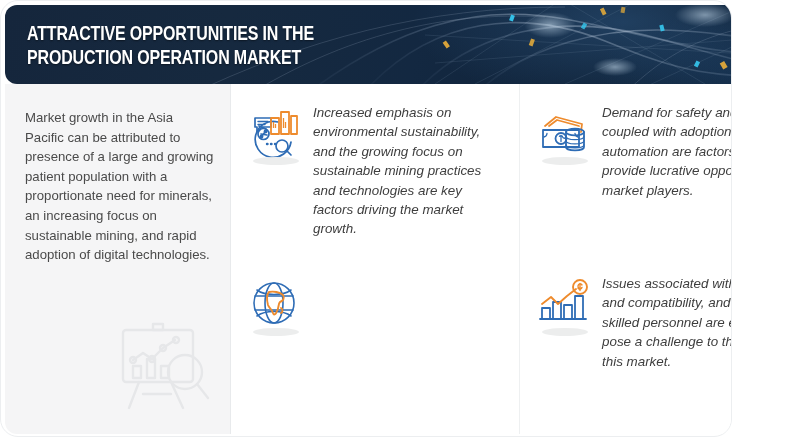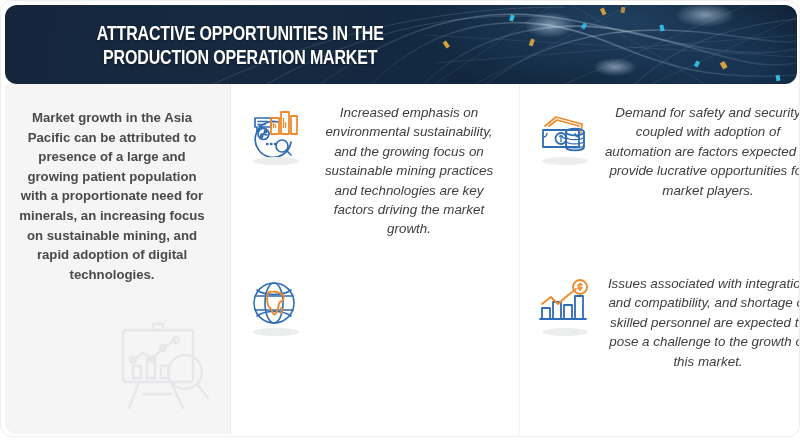--- a/index.html
+++ b/index.html
@@ -6,26 +6,25 @@
   html, body {
     width: 800px; height: 447px;
     background: #ffffff;
     font-family: "Liberation Sans", sans-serif;
     overflow: hidden;
   }
 
   #card {
     position: absolute;
     left: 0; top: 0;
-    width: 800px; height: 437px;
-    border-radius: 12px;
+    width: 732px; height: 437px;
+    border-radius: 18px;
     overflow: hidden;
     background: #ffffff;
     border: 1px solid #eceef0;
-    text-align: center;
   }
 
   
   #header {
     position: absolute;
     left: 4px; top: 4px;
     width: 792px; height: 79px;
     border-radius: 12px;
     overflow: hidden;
     background:
@@ -62,26 +61,25 @@
   #region-panel {
     position: relative;
     width: 226px;
     flex: 0 0 226px;
     background: #f5f5f6;
     border-bottom-left-radius: 12px;
     border-right: 1px solid #e8eaec;
   }
   #region-desc {
     position: absolute;
-    left: 12px; top: 24px;
+    left: 20px; top: 24px;
     width: 190px;
     color: #4a4a4a;
     font-size: 13.2px;
     line-height: 19.6px;
-    font-weight: bold;
   }
   #region-watermark {
     position: absolute;
     left: 104px; bottom: 18px;
     width: 106px; height: 100px;
   }
 
   
   #content {
     position: relative;

